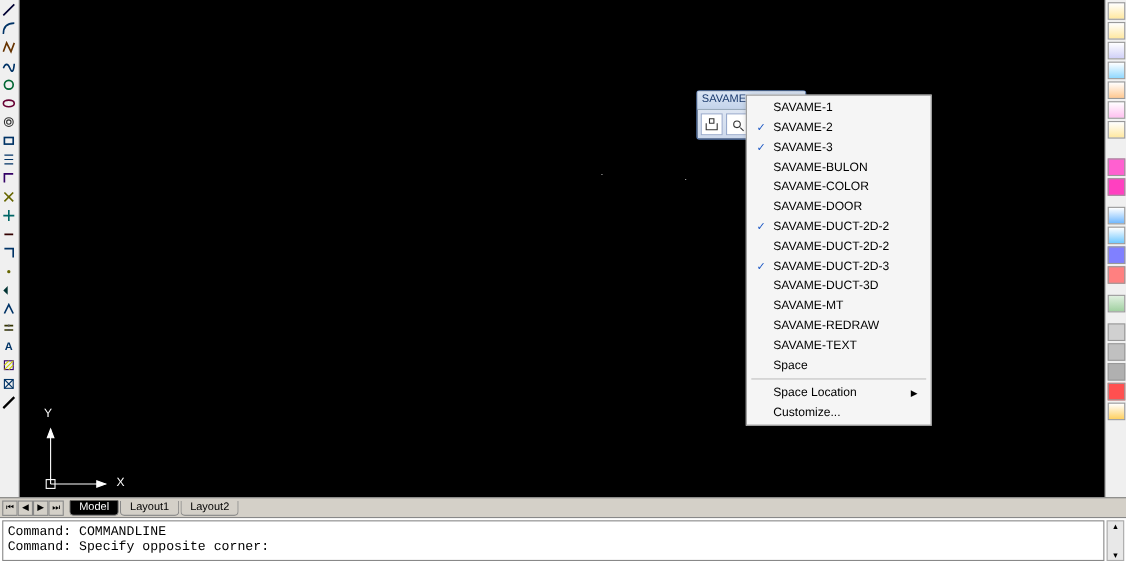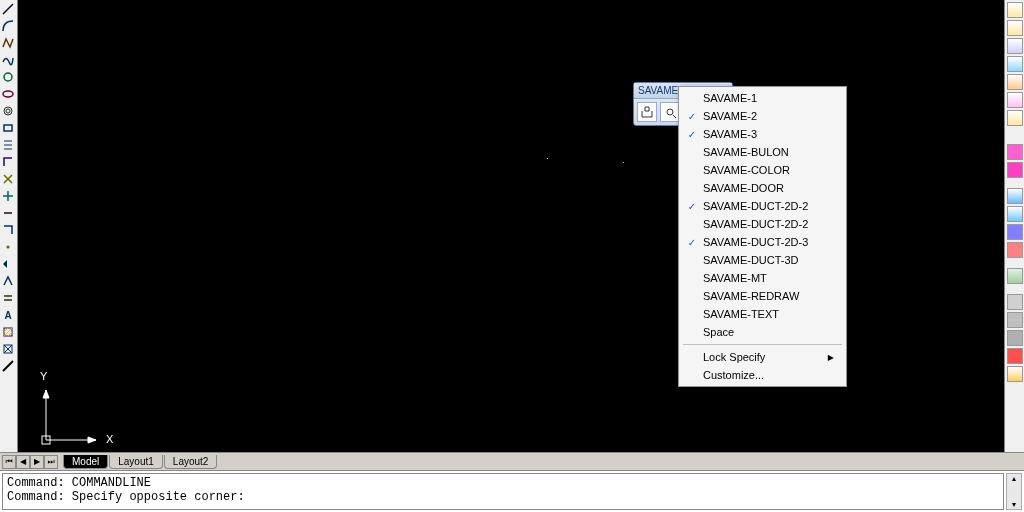--- a/index.html
+++ b/index.html
@@ -467,21 +467,21 @@
       </div>
       <div class="menu-item">
         <span class="menu-check"></span>
         <span>Space</span>
       </div>
     </div>
   <div class="menu-sep"></div>
   <div id="menu-footer">
       <div class="menu-item">
         <span class="menu-check"></span>
-        <span>Lock Specify</span>
+        <span>Space Location</span>
         <span class="menu-arrow">▶</span>
       </div>
       <div class="menu-item">
         <span class="menu-check"></span>
         <span>Customize...</span>
       </div>
     </div>
 </div>
 
 <div class="tab-bar">

